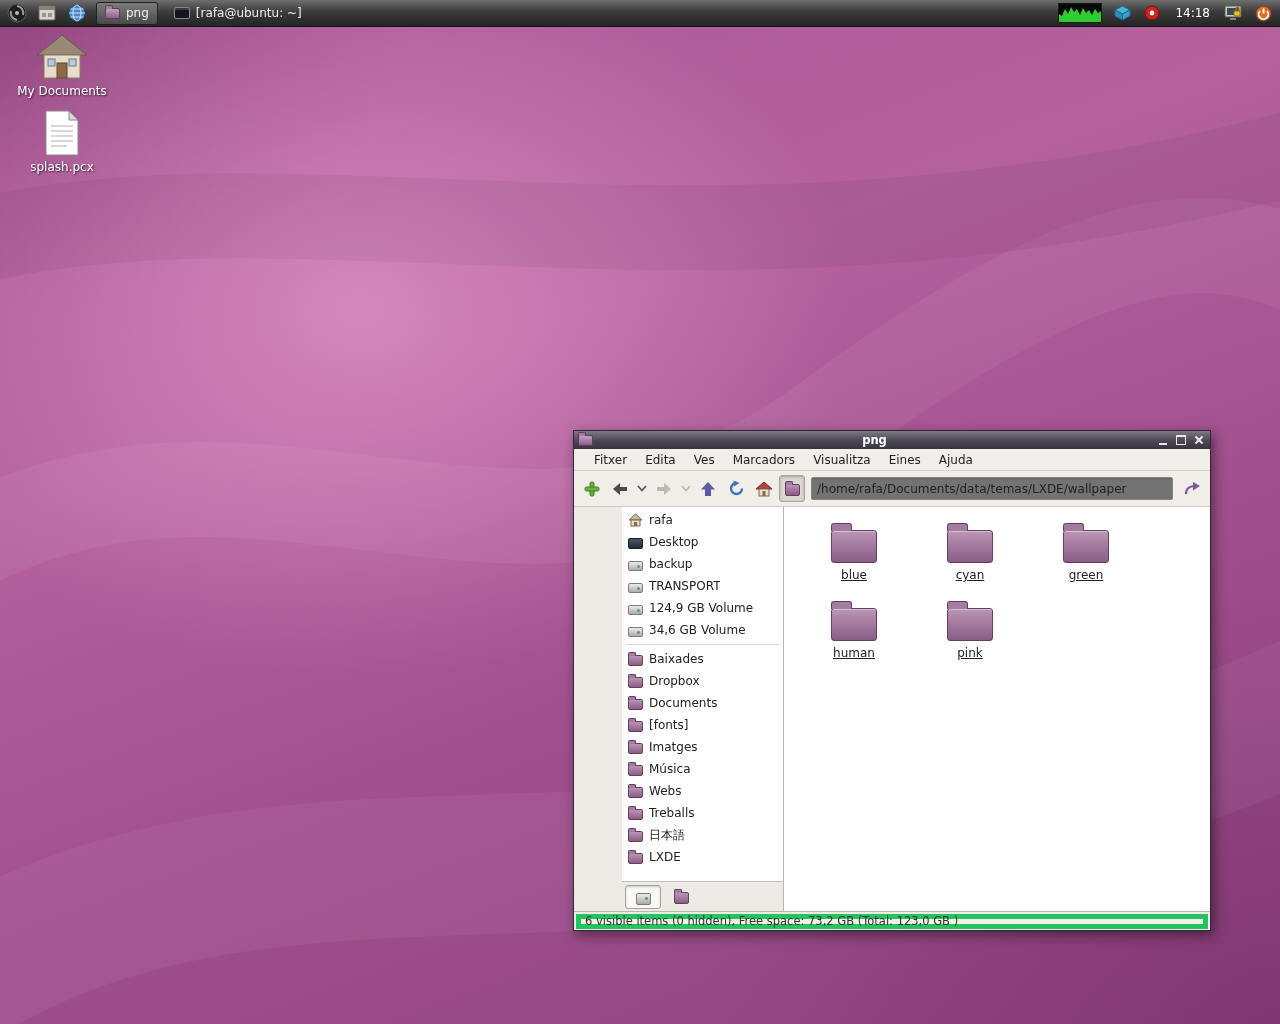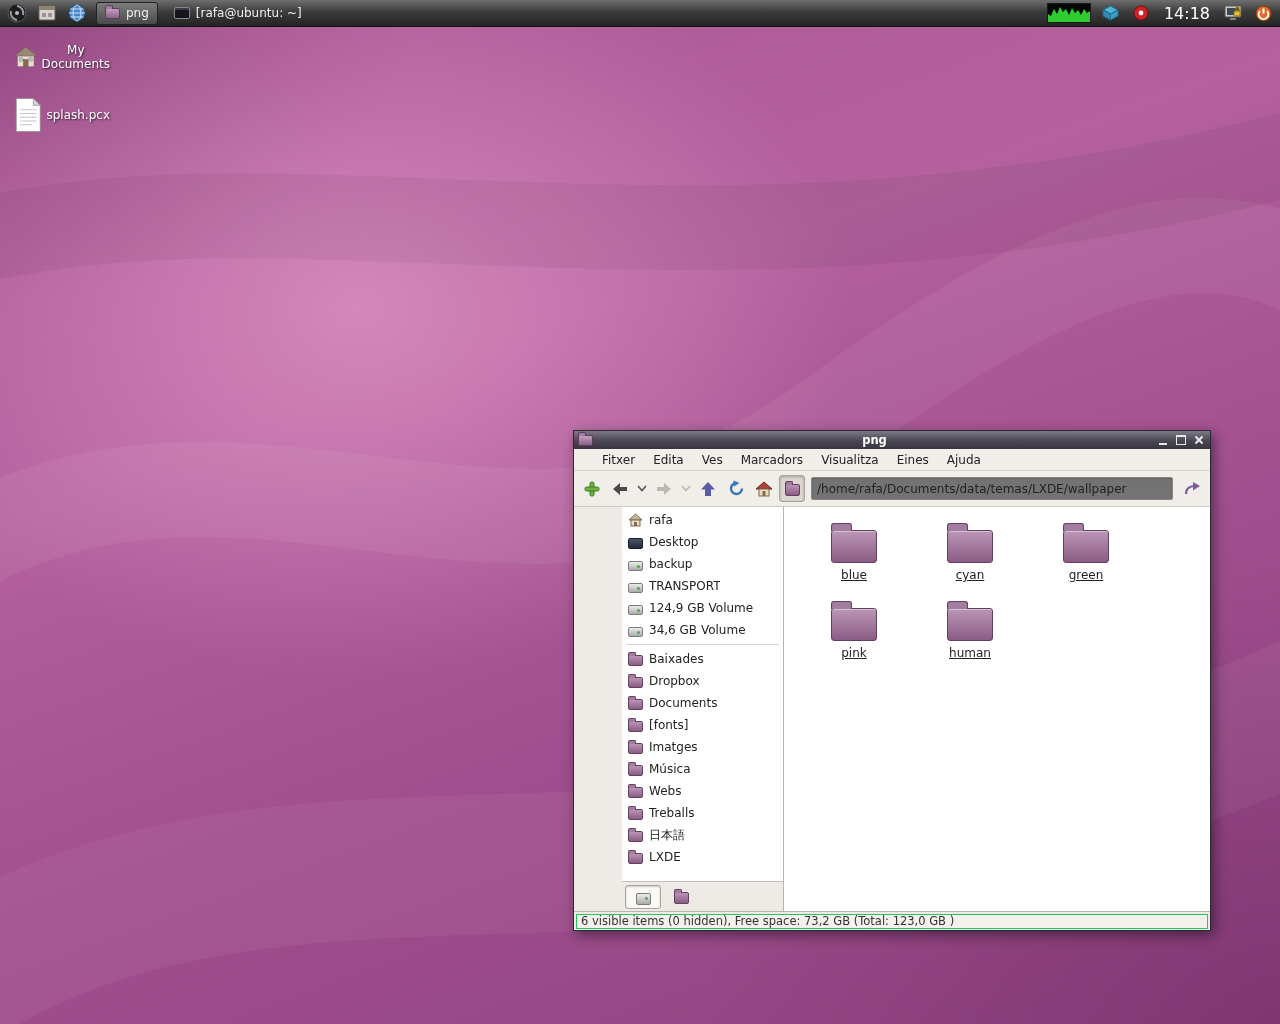--- a/index.html
+++ b/index.html
@@ -27,46 +27,46 @@
   .p-ic { width:22px; height:22px; display:flex; align-items:center; justify-content:center; }
   .task { display:flex; align-items:center; gap:6px; padding:2px 8px; height:23px;
           border-radius:3px; color:#f0f0f0; }
   .task.active { background:linear-gradient(#7c7c7c,#4a4a4a); border:1px solid #222; }
   .mini-folder { position:relative; width:15px; height:11px; border-radius:2px;
      background:linear-gradient(#c49fc0,#8d618a); border:1px solid #5f3e5c; }
   .mini-folder::before { content:""; position:absolute; top:-4px; left:-1px; width:6px; height:3px;
      background:#a37d9f; border:1px solid #5f3e5c; border-bottom:none; border-radius:2px 2px 0 0; }
   .mini-term { width:16px; height:12px; background:#15151d; border:1px solid #888; border-radius:2px;
      box-shadow:inset 0 2px 0 #3a3a4c; }
-  .clock { font-size:16px; color:#fff; padding:0 4px; }
+  .clock { font-size:12px; color:#fff; padding:0 4px; }
 
   
   .desk-icons { position:absolute; left:14px; top:34px; width:96px; display:flex; flex-direction:column; gap:12px; }
-  .desk-item { display:flex; align-items:center; gap:4px; }
+  .desk-item { display:flex; flex-direction:column; align-items:center; gap:4px; }
   .desk-item .lbl { color:#fff; font-size:12px; text-shadow:1px 1px 2px rgba(0,0,0,.7); text-align:center; }
 
   
   .window {
     position:absolute; left:573px; top:430px; width:638px; height:501px;
     background:#eeeae5; border:1px solid #2b2833;
     box-shadow:3px 4px 12px rgba(0,0,0,.45);
     display:flex; flex-direction:column; font-size:12px; color:#222;
   }
   .titlebar { height:18px; flex:0 0 18px; display:flex; align-items:center; padding:0 4px; gap:4px;
     background:linear-gradient(#7d7987,#4a4752 55%,#383540); color:#fff; }
   .titlebar .title { flex:1; text-align:center; font-weight:bold; font-size:11.5px; }
   .wbtn { width:14px; height:13px; display:flex; align-items:center; justify-content:center; position:relative; }
   .wbtn.min::before  { content:""; width:8px; height:2px; background:#e8e8e8; margin-top:7px; }
   .wbtn.max::before  { content:""; width:8px; height:7px; border:1px solid #e8e8e8; border-top-width:2px; }
   .wbtn.close::before, .wbtn.close::after { content:""; position:absolute; width:10px; height:2px; background:#e8e8e8; }
   .wbtn.close::before { transform:rotate(45deg); }
   .wbtn.close::after  { transform:rotate(-45deg); }
 
   .menubar { height:22px; flex:0 0 22px; display:flex; align-items:center; gap:2px;
-    background:#f1ede8; border-bottom:1px solid #d8d4cf; padding:0 20px; }
+    background:#f1ede8; border-bottom:1px solid #d8d4cf; padding:0 12px; }
   .menubar .mitem { padding:2px 8px; }
 
   .toolbar { height:36px; flex:0 0 36px; display:flex; align-items:center; gap:2px;
     background:#f1ede8; border-bottom:1px solid #cfcbc6; padding:0 5px; }
   .tb-btn { min-width:26px; height:27px; display:flex; align-items:center; justify-content:center;
     border:1px solid transparent; border-radius:3px; }
   .tb-btn.narrow { min-width:14px; }
   .tb-btn.pressed { background:#dcd7d1; border-color:#a8a39d; box-shadow:inset 0 1px 3px rgba(0,0,0,.25); }
   .addr { flex:1; height:23px; margin:0 4px; border:1px solid #8a867f; border-radius:2px;
     background:#737373; font:12px "DejaVu Sans",sans-serif; padding:0 5px; color:#222;
@@ -86,21 +86,21 @@
   .foot-btn.pressed { background:#fbf9f6; border-color:#a8a39d; box-shadow:inset 0 1px 2px rgba(0,0,0,.2); }
 
   .mainpane { flex:1; background:#fff; position:relative; padding:14px 0 0 12px; }
   .file-grid { display:grid; grid-template-columns:repeat(3,116px); grid-auto-rows:78px; }
   .file-item { display:flex; flex-direction:column; align-items:center;text-decoration:underline; }
   .file-label { margin-top:5px; font-size:12px; padding:0 3px; }
   .file-label.renaming { background:#dce9fa; border:1px solid #7a9ccc; }
 
   .statusbar { flex:0 0 19px; background:#eeeae5; border-top:1px solid #b8b4ae;
     display:flex; align-items:center; padding:0 2px; }
-  .statusbar .inner { flex:1; border:1px solid #22c55e; background:#f4f1ec; height:15px;
+  .statusbar .inner { flex:1; border:5px solid #22c55e; background:#f4f1ec; height:15px;
     display:flex; align-items:center; padding:0 4px; font-size:11.5px; color:#333; }
 
   
   .folder-sm { position:relative; width:15px; height:11px; flex:0 0 15px; border-radius:2px;
     background:linear-gradient(#bb95b6,#8a5c85); border:1px solid #63405f; margin-top:3px; }
   .folder-sm::before { content:""; position:absolute; top:-4px; left:-1px; width:6px; height:3px;
     background:#a37d9f; border:1px solid #63405f; border-bottom:none; border-radius:2px 2px 0 0; }
   .folder-lg { position:relative; width:46px; height:33px; border-radius:3px; margin-top:9px;
     background:linear-gradient(#bb95b6,#8a5c85); border:1px solid #63405f;
     box-shadow:inset 0 1px 0 rgba(255,255,255,.4); }
@@ -393,25 +393,25 @@
         <div class="file-item">
           <span class="folder-lg"></span>
           <span class="file-label">cyan</span>
         </div>
         <div class="file-item">
           <span class="folder-lg"></span>
           <span class="file-label">green</span>
         </div>
         <div class="file-item">
           <span class="folder-lg"></span>
-          <span class="file-label">pink</span>
+          <span class="file-label">human</span>
         </div>
         <div class="file-item">
           <span class="folder-lg"></span>
-          <span class="file-label">human</span>
+          <span class="file-label">pink</span>
         </div>
       </div>
     </div>
   </div>
 
   <div class="statusbar">
     <div class="inner">6 visible items (0 hidden), Free space: 73,2 GB (Total: 123,0 GB )</div>
   </div>
 </div>
 

